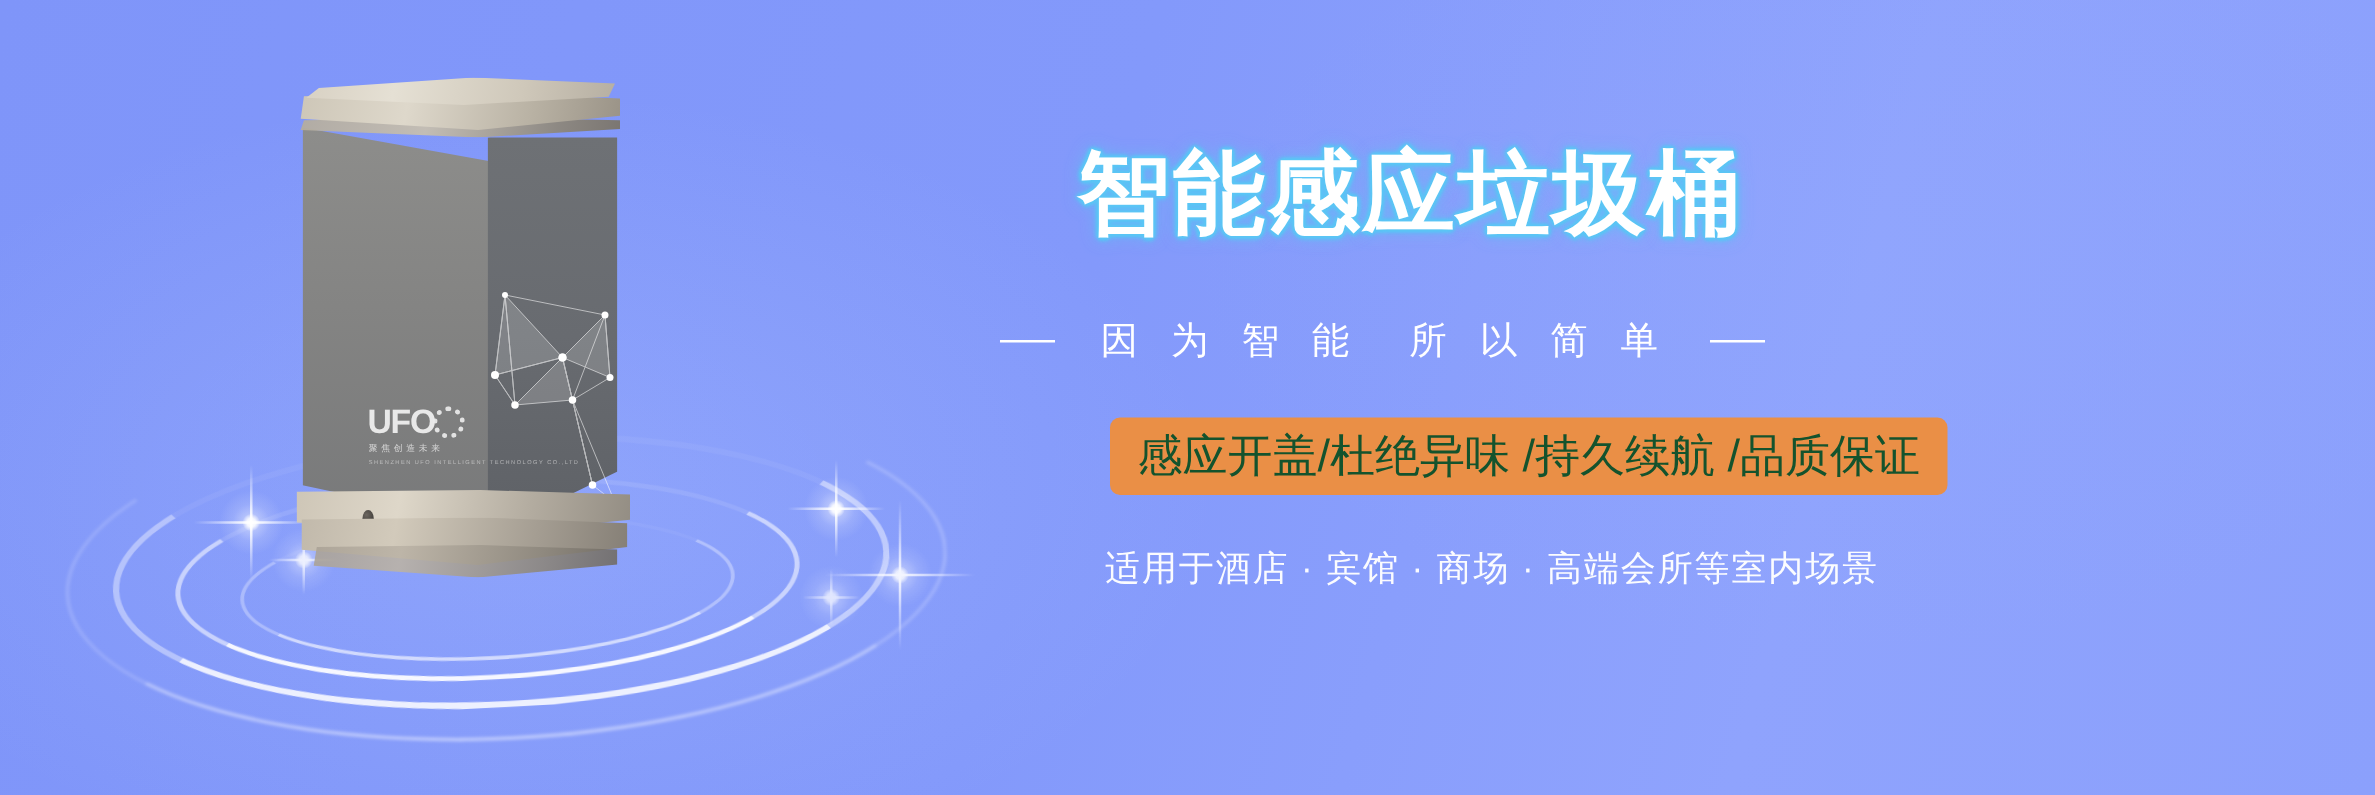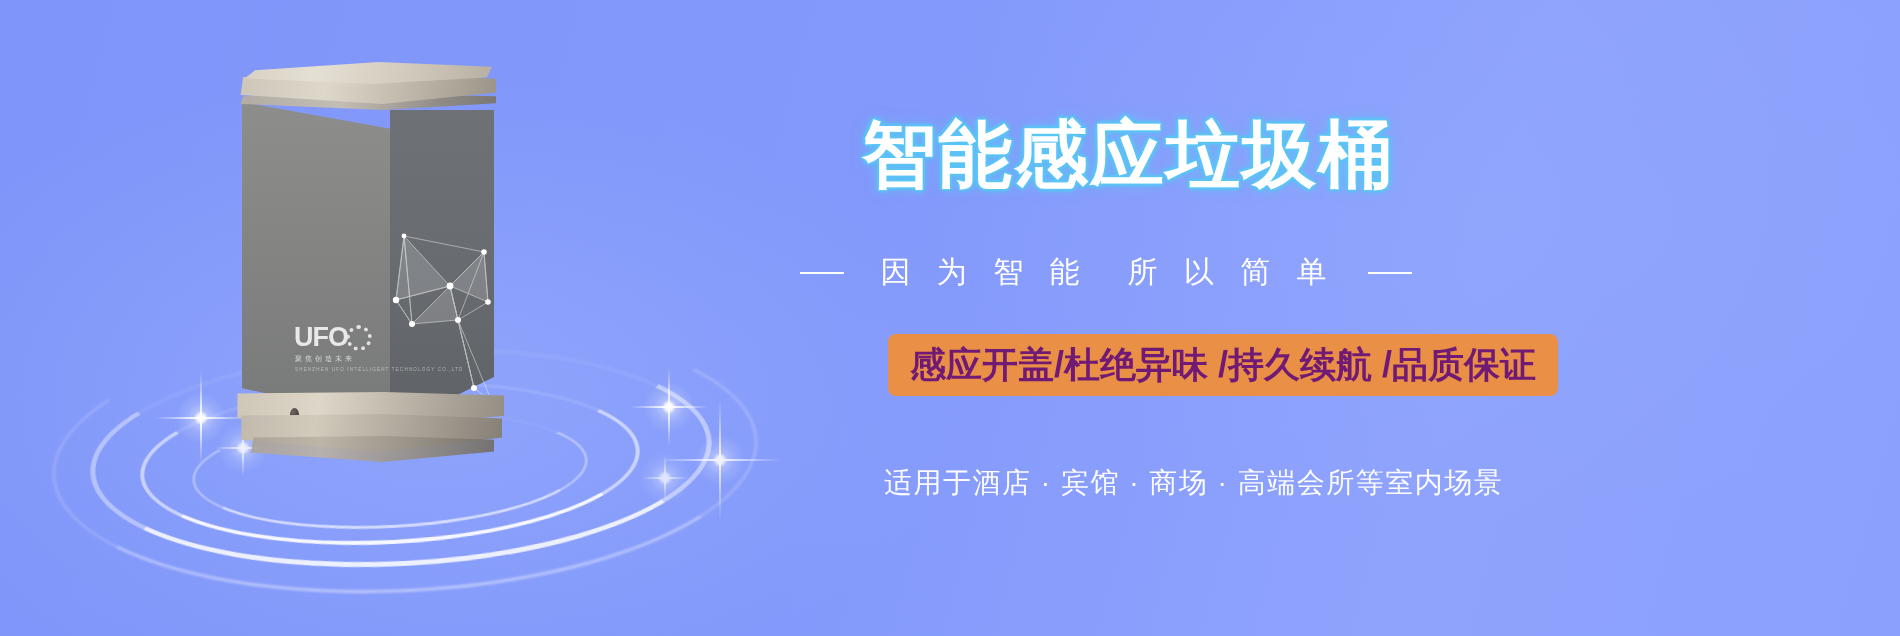--- a/index.html
+++ b/index.html
@@ -271,38 +271,37 @@
   .highlight {
     position: absolute;
     left: 32px;
     top: 334px;
     height: 62px;
     display: flex;
     align-items: center;
     padding: 0 22px;
     border-radius: 8px;
     background: #ea8f46;
-    color: #701a75;
+    color: #14532d;
     font-size: 36px;
-    font-weight: 700;
+    font-weight: 400;
     letter-spacing: 0px;
     white-space: nowrap;
     box-sizing: border-box;
   }
 
   .scene-note {
     position: absolute;
     left: 28px;
     top: 436px;
     font-size: 28px;
     color: #ffffff;
     letter-spacing: 1.5px;
     white-space: nowrap;
     opacity: .97;
-    margin-top: 28px;
   }
 </style>
 </head>
 <body>
 
 <div class="banner">
 
   <div class="bg-wash"></div>
 
   <div class="product-stage">

